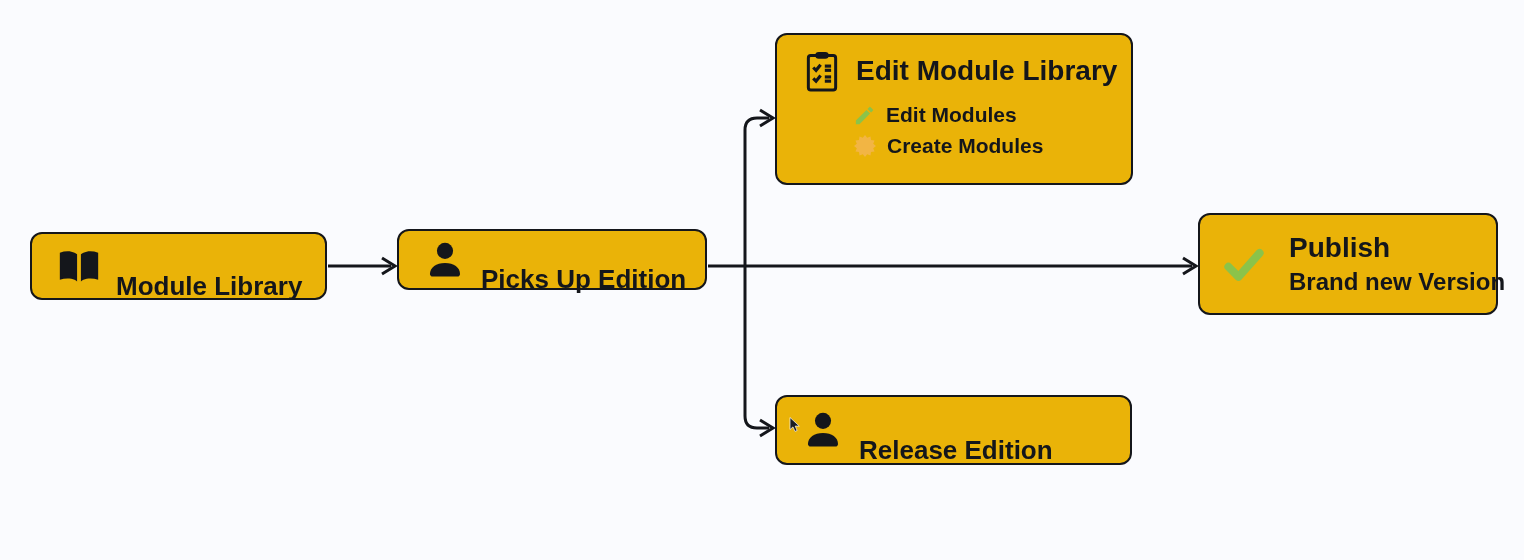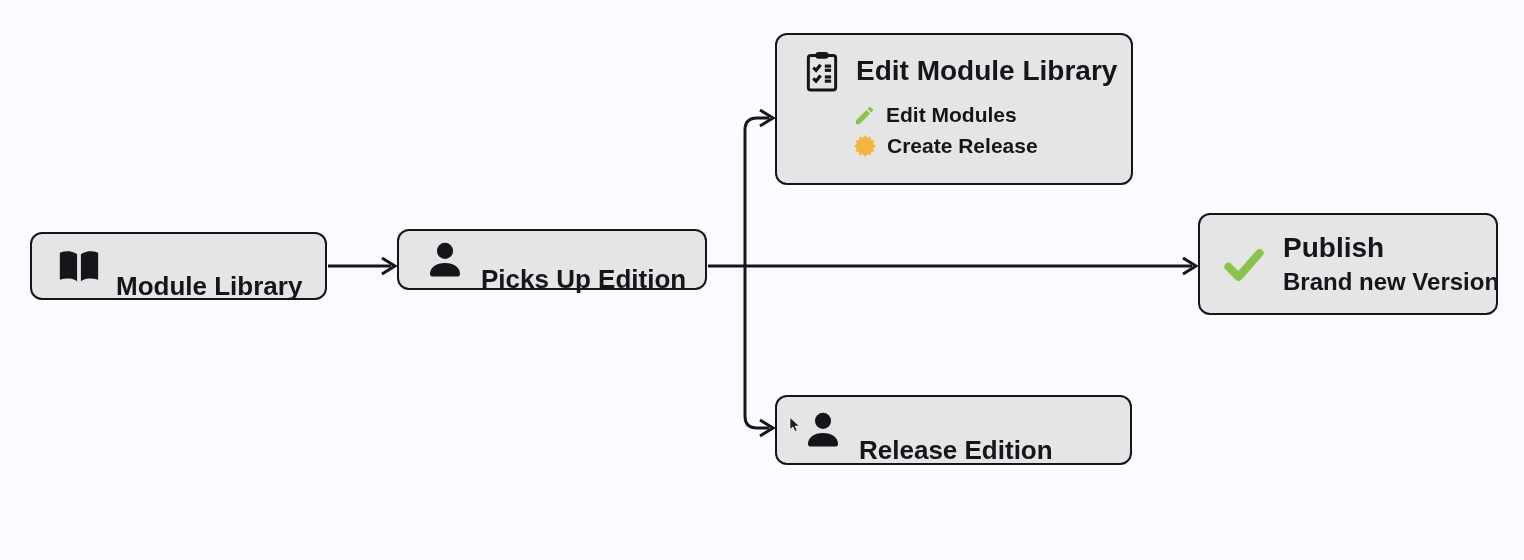--- a/index.html
+++ b/index.html
@@ -4,37 +4,37 @@
 <style>
   html,body { margin:0; padding:0; }
   .canvas {
     position:relative; width:1524px; height:560px;
     background:#fafbfe; overflow:hidden;
     font-family:"Liberation Sans", sans-serif; color:#14161b;
   }
   .connectors { position:absolute; left:0; top:0; z-index:0; }
   .node {
     position:absolute; box-sizing:border-box; z-index:1;
-    background:#e5e5e5; border:2.5px solid #14161b; border-radius:12px;
+    background:#eab308; border:2.5px solid #14161b; border-radius:12px;
     display:flex; align-items:center;
   }
   .node-simple { padding:0 24px; gap:14px; }
   .node-label { font-size:26px; font-weight:700; white-space:nowrap;margin-top:40px; }
   .icon { display:flex; align-items:center; justify-content:center; flex:0 0 auto; }
 
   
   .node-edit { flex-direction:column; align-items:flex-start; padding:13px 20px 12px 24px; }
   .title-row { display:flex; align-items:center; gap:13px; }
   .node-title { font-size:28px; font-weight:700; white-space:nowrap; }
   .sub-list { margin-left:52px; margin-top:9px; display:flex; flex-direction:column; gap:7px; }
   .sub-item { display:flex; align-items:flex-end; gap:10px; }
   .sub-label { font-size:21px; font-weight:700; white-space:nowrap; }
 
   
-  .node-publish { padding:0 18px 0 20px; gap:15px; }
+  .node-publish { padding:0 18px 0 20px; gap:21px; }
   .publish-text { display:flex; flex-direction:column; }
   .publish-title { font-size:28px; font-weight:700; line-height:1.15; }
   .publish-subtitle { font-size:24px; font-weight:600; margin-top:3px; white-space:nowrap; }
 
   .cursor { position:absolute; z-index:5; }
 </style>
 </head>
 <body>
 
 <div class="canvas">
@@ -100,21 +100,21 @@
           </svg>
         </span>
         <span class="sub-label">Edit Modules</span>
       </div>
       <div class="sub-item">
         <span class="icon">
           <svg width="24" height="24" viewBox="0 0 24 24" fill="#f2b544">
             <polygon points="23,12 20.21,14.2 21.53,17.5 18.01,18.01 17.5,21.53 14.2,20.21 12,23 9.8,20.21 6.5,21.53 5.99,18.01 2.47,17.5 3.79,14.2 1,12 3.79,9.8 2.47,6.5 5.99,5.99 6.5,2.47 9.8,3.79 12,1 14.2,3.79 17.5,2.47 18.01,5.99 21.53,6.5 20.21,9.8"></polygon>
           </svg>
         </span>
-        <span class="sub-label">Create Release</span>
+        <span class="sub-label">Create Modules</span>
       </div>
     </div>
   </div>
 
   <div class="node node-publish" style="left:1198px; top:213px; width:300px; height:102px;">
     <span class="icon">
       <svg width="48" height="44" viewBox="0 0 24 24" fill="none" stroke="#8bc34a" stroke-width="4.4" stroke-linecap="round" stroke-linejoin="round">
         <path d="M3.5 13.5 L9 19 L20.5 6"></path>
       </svg>
     </span>

